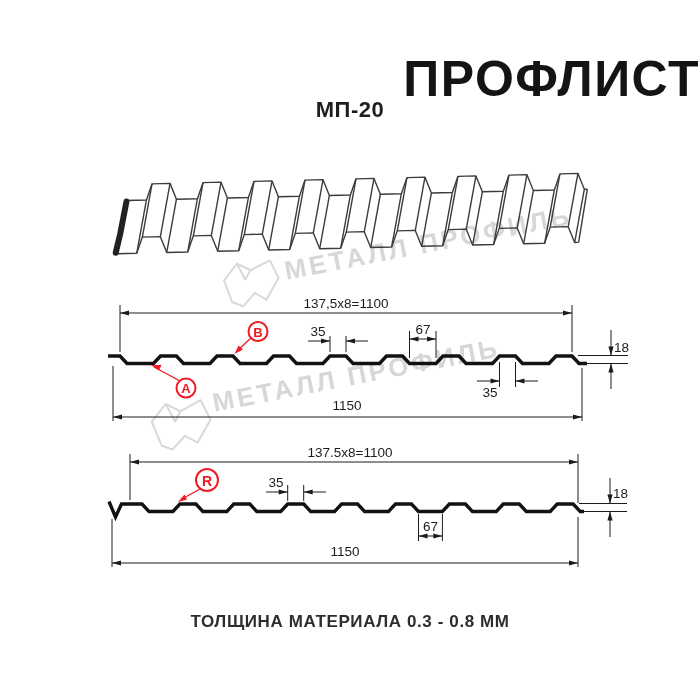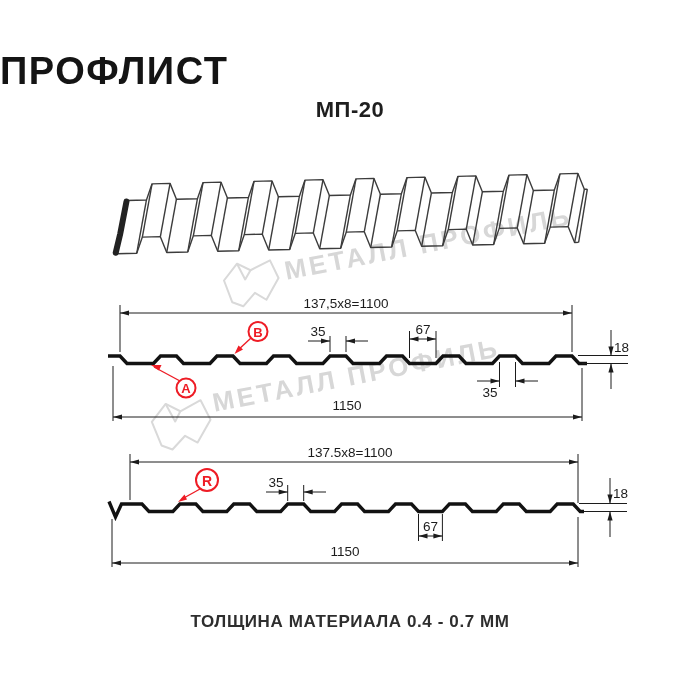--- a/index.html
+++ b/index.html
@@ -1,20 +1,20 @@
 <!DOCTYPE html>
 <html><head>
 <meta charset="utf-8">
 <style>
   html,body{margin:0;padding:0;}
   body{width:700px;height:700px;background:#ffffff;position:relative;overflow:hidden;
        font-family:"Liberation Sans", sans-serif;}
   .abs{position:absolute;}
-  .title{top:50px;left:0;width:700px;text-align:left;
-         font-size:38px;font-weight:800;letter-spacing:1.5px;color:#141414;}
+  .title{top:50px;left:0;width:700px;text-align:right;
+         font-size:50px;font-weight:800;letter-spacing:1.5px;color:#141414;}
   .subtitle{top:97px;left:0;width:700px;text-align:center;
             font-size:22px;font-weight:700;letter-spacing:.5px;color:#1e1e1e;}
   .footer{top:612px;left:0;width:700px;text-align:center;
           font-size:17px;font-weight:600;letter-spacing:.6px;color:#2e2e2e;}
   .wm-text{font-size:26px;font-weight:700;letter-spacing:3px;color:#d7d7d7;
            white-space:nowrap;transform:rotate(-11deg);transform-origin:left center;}
   svg{display:block;}
   svg text{font-family:"Liberation Sans", sans-serif;}
   .dim{stroke:#1c1c1c;stroke-width:1;fill:none;}
   .dimtxt{fill:#1c1c1c;font-size:13.5px;font-weight:400;}
@@ -192,13 +192,13 @@
   <text class="dimtxt" x="430.5" y="531" text-anchor="middle">67</text>
 
   <line class="dim" x1="112" y1="519" x2="112" y2="567"></line>
   <line class="dim" x1="578" y1="517" x2="578" y2="567"></line>
   <line class="dim" x1="112" y1="563" x2="578" y2="563"></line>
   <path class="ah" d="M112 563 L121 560.4 L121 565.6 Z"></path>
   <path class="ah" d="M578 563 L569 560.4 L569 565.6 Z"></path>
   <text class="dimtxt" x="345" y="556" text-anchor="middle" font-size="14.5">1150</text>
 </svg>
 
-<div class="abs footer">ТОЛЩИНА МАТЕРИАЛА 0.4 - 0.7 ММ</div>
+<div class="abs footer">ТОЛЩИНА МАТЕРИАЛА 0.3 - 0.8 ММ</div>
 
 </body></html>

